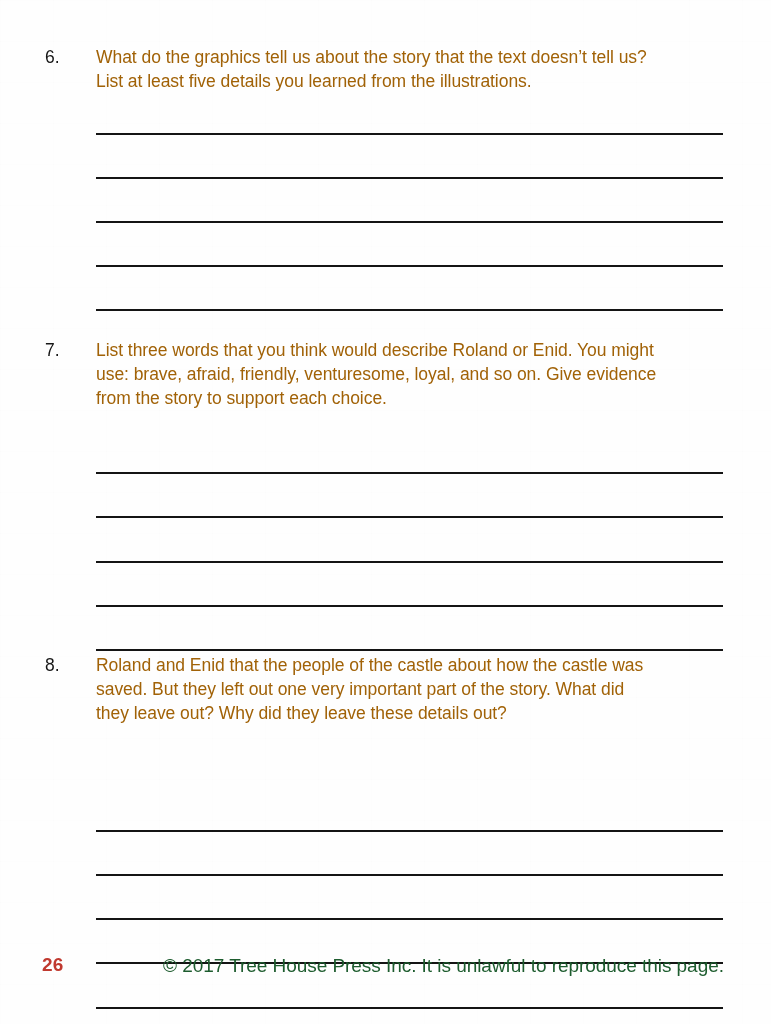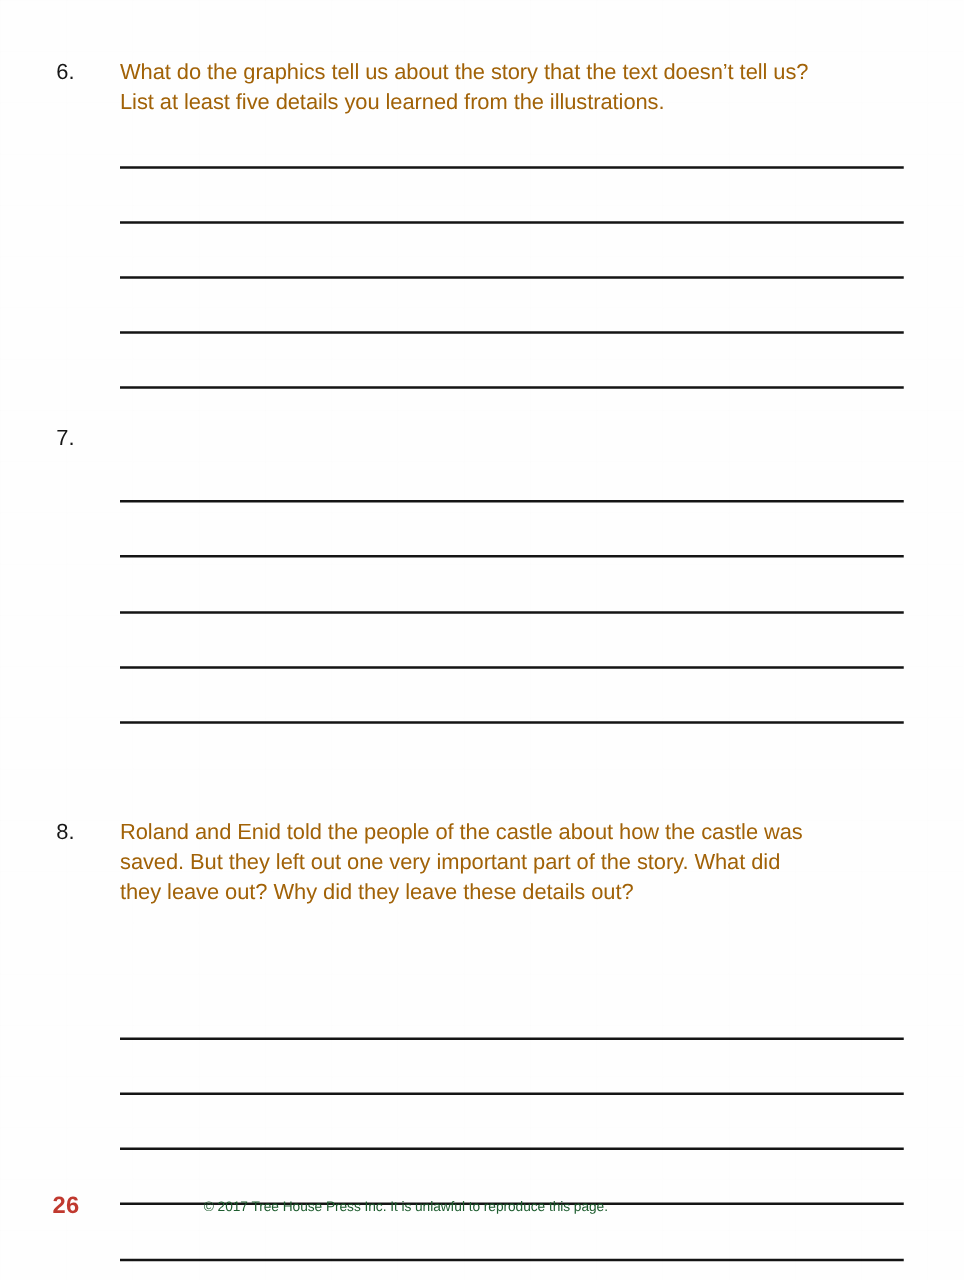--- a/index.html
+++ b/index.html
@@ -95,21 +95,21 @@
     line-height: 26px;
     font-weight: 700;
     color: #c0392f;
     letter-spacing: 0.3px;
   }
 
   .copyright {
     position: absolute;
     left: 163px;
     top: 3px;
-    font-size: 11px;
+    font-size: 19px;
     line-height: 22px;
     color: #1d5c2e;
     letter-spacing: -0.05px;
     white-space: nowrap;
   }
 </style>
 </head>
 <body>
 
 <div class="page">
@@ -125,34 +125,37 @@
       <div class="answer-line" style="top:84px;"></div>
       <div class="answer-line" style="top:128px;"></div>
       <div class="answer-line" style="top:172px;"></div>
       <div class="answer-line" style="top:216px;"></div>
     </div>
   </div>
 
   <div class="question-block" style="top:338px;">
     <div class="q-head">
       <span class="q-number">7.</span>
+      <p class="q-text">List three words that you think would describe Roland or Enid. You might
+use: brave, afraid, friendly, venturesome, loyal, and so on. Give evidence
+from the story to support each choice.</p>
     </div>
     <div class="answer-lines">
       <div class="answer-line" style="top:62px;"></div>
       <div class="answer-line" style="top:106px;"></div>
       <div class="answer-line" style="top:151px;"></div>
       <div class="answer-line" style="top:195px;"></div>
       <div class="answer-line" style="top:239px;"></div>
     </div>
   </div>
 
   <div class="question-block" style="top:653px;">
     <div class="q-head">
       <span class="q-number">8.</span>
-      <p class="q-text">Roland and Enid told the people of the castle about how the castle was
+      <p class="q-text">Roland and Enid that the people of the castle about how the castle was
 saved. But they left out one very important part of the story. What did
 they leave out? Why did they leave these details out?</p>
     </div>
     <div class="answer-lines">
       <div class="answer-line" style="top:105px;"></div>
       <div class="answer-line" style="top:149px;"></div>
       <div class="answer-line" style="top:193px;"></div>
       <div class="answer-line" style="top:237px;"></div>
       <div class="answer-line" style="top:282px;"></div>
     </div>

